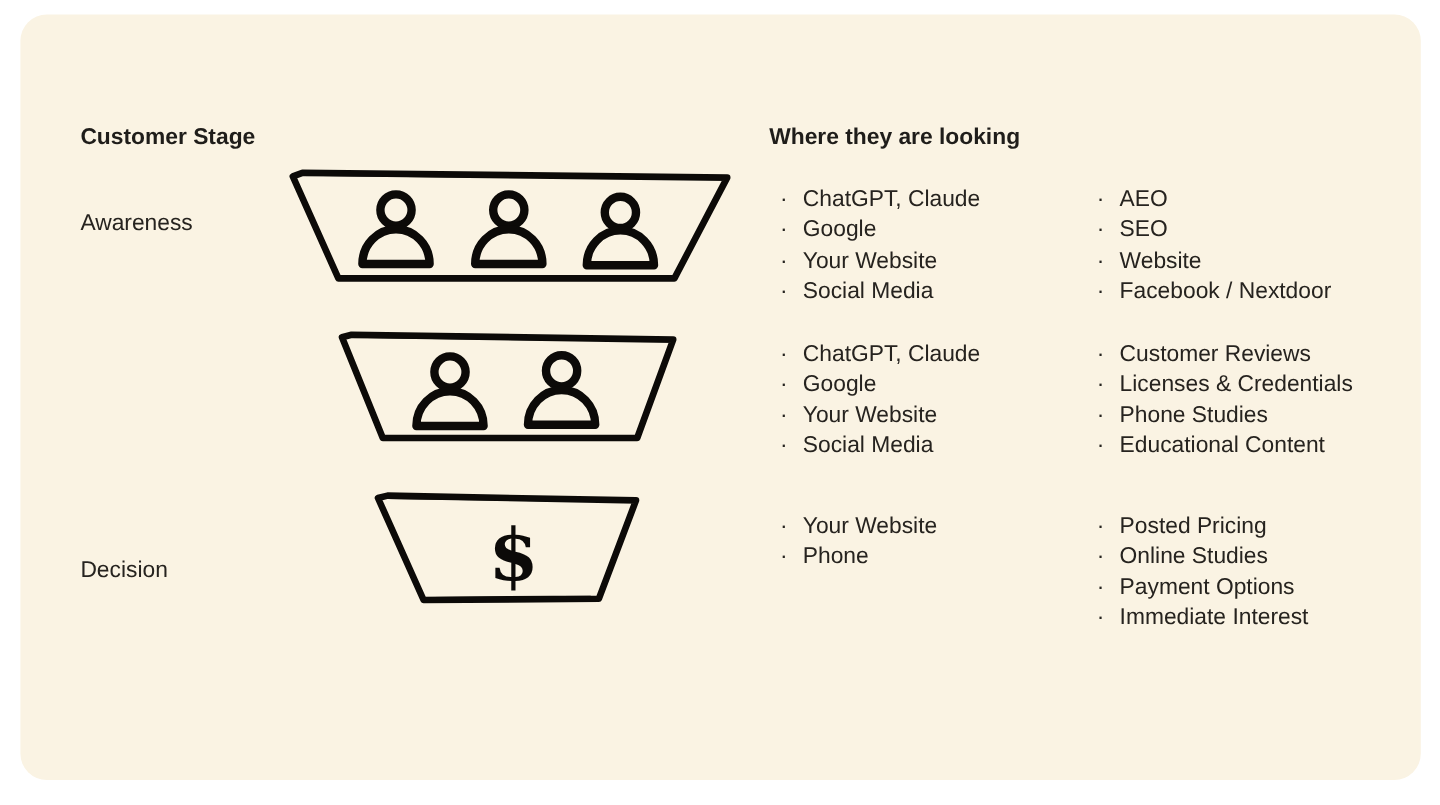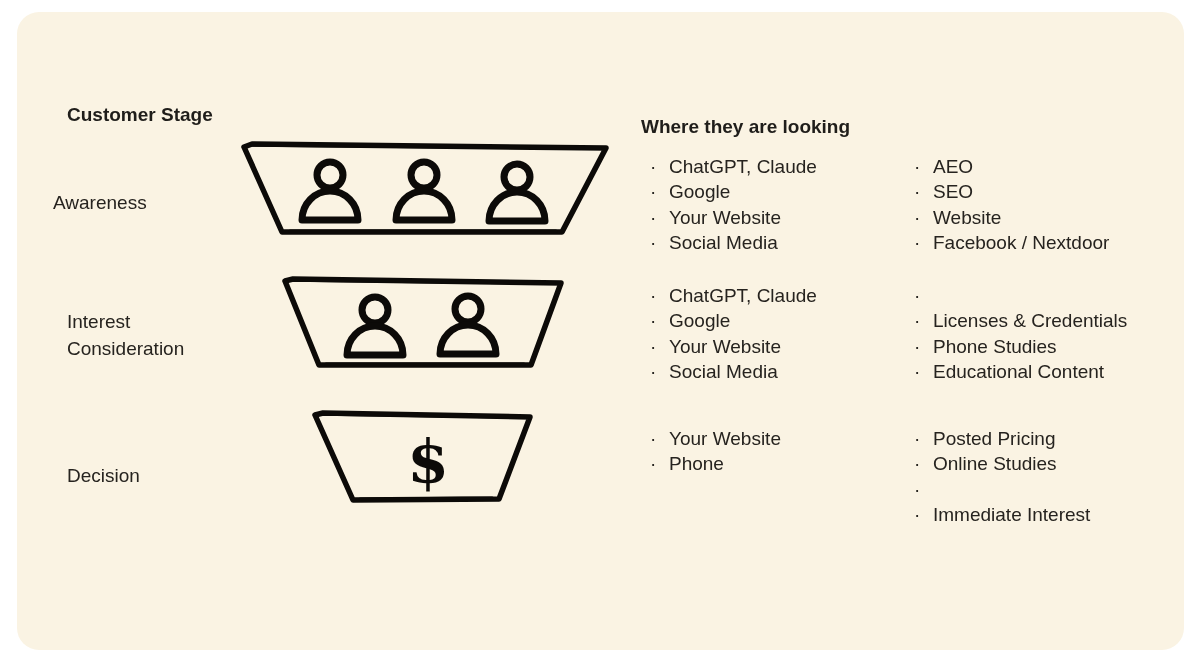--- a/index.html
+++ b/index.html
@@ -74,28 +74,24 @@
     fill: #0c0a08;
   }
 </style>
 </head>
 <body>
 
 <div class="canvas">
   <div class="card">
 
     <div class="abs col-header" style="left:50px; top:92px;">Customer Stage</div>
-    <div class="abs col-header" style="left:624px; top:104px;text-align:right;">Where they are looking</div>
-
-    <div class="abs stage-label" style="left:36px; top:161px;margin-top:16px;">
+    <div class="abs col-header" style="left:624px; top:92px;text-align:right;">Where they are looking</div>
+
+    <div class="abs stage-label" style="left:50px; top:161px;">
       <div>Awareness</div>
-    </div>
-    <div class="abs stage-label" style="left:50px; top:296px;">
-      <div>Interest</div>
-      <div>Consideration</div>
     </div>
     <div class="abs stage-label" style="left:50px; top:438px;margin-top:12px;">
       <div>Decision</div>
     </div>
 
     <svg class="abs" style="left:219px; top:126px;" width="376" height="104" viewBox="236 138 376 104">
       <path class="ink" stroke-width="5.5" d="M 244 147 L 252 144 L 606 148 L 562 232 L 282 232 Z"></path>
       <path class="ink" stroke-width="3.5" d="M 252 145 L 600 148"></path>
       <path class="ink" stroke-width="3" d="M 290 231 L 556 231"></path>
       <g>
@@ -184,20 +180,21 @@
           <span>Your Website</span>
         </li>
       <li>
           <span class="bullet">·</span>
           <span>Social Media</span>
         </li>
     </ul>
     <ul class="plain abs" style="left:897px; top:271px;">
       <li>
           <span class="bullet">·</span>
+          <span>Customer Reviews</span>
         </li>
       <li>
           <span class="bullet">·</span>
           <span>Licenses &amp; Credentials</span>
         </li>
       <li>
           <span class="bullet">·</span>
           <span>Phone Studies</span>
         </li>
       <li>
@@ -220,20 +217,21 @@
       <li>
           <span class="bullet">·</span>
           <span>Posted Pricing</span>
         </li>
       <li>
           <span class="bullet">·</span>
           <span>Online Studies</span>
         </li>
       <li>
           <span class="bullet">·</span>
+          <span>Payment Options</span>
         </li>
       <li>
           <span class="bullet">·</span>
           <span>Immediate Interest</span>
         </li>
     </ul>
 
   </div>
 </div>
 

